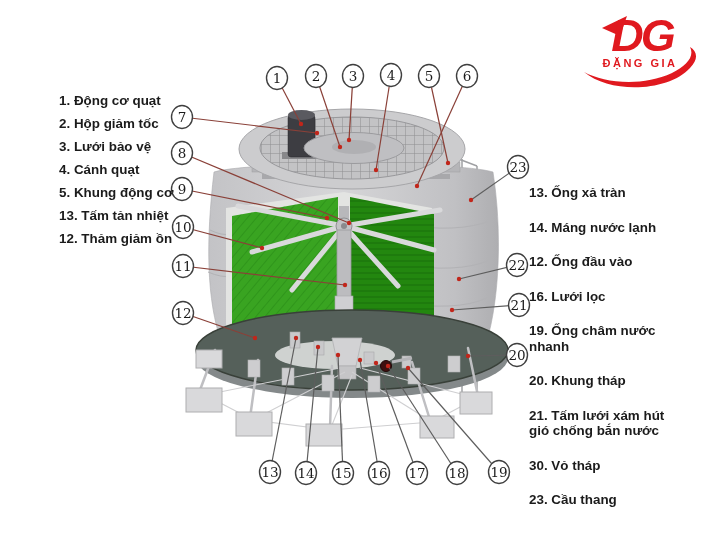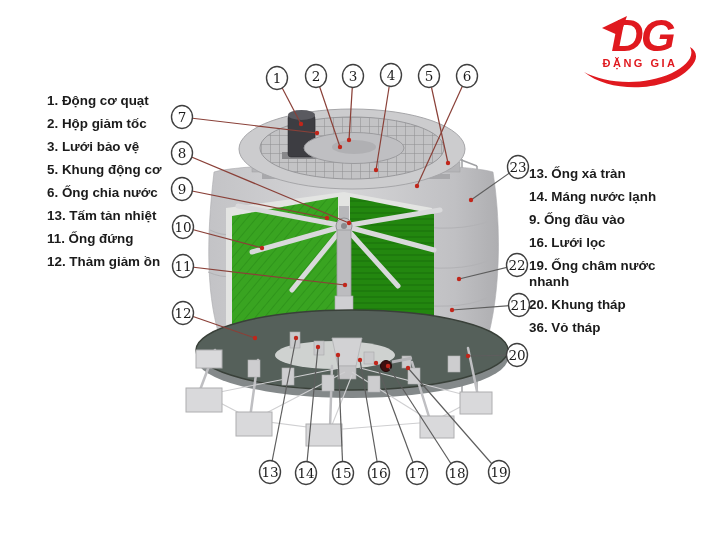--- a/index.html
+++ b/index.html
@@ -3,23 +3,23 @@
 <meta charset="utf-8">
 <style>
   html,body{margin:0;padding:0;background:#fff;}
   .stage{
     position:relative;width:720px;height:540px;background:#ffffff;overflow:hidden;
     font-family:"Liberation Sans",sans-serif;color:var(--text,#1b1b1b);
   }
   
   .parts-list{position:absolute;font-weight:700;font-size:13.4px;color:var(--text,#1b1b1b);}
   .parts-left{left:47px;top:89px;width:170px;}
-  .parts-left .part-item{height:23px;line-height:23px;white-space:nowrap;}
+  .parts-left .part-item{height:23px;line-height:23px;white-space:nowrap;margin-left:12px;}
   .parts-right{left:529px;top:166px;width:150px;}
-  .parts-right .part-item{line-height:15.5px;margin-bottom:7.5px;}
+  .parts-right .part-item{line-height:15.5px;margin-bottom:7.5px;margin-top:19px;}
   
   .tower-svg{position:absolute;left:0;top:0;width:720px;height:540px;}
   .leader{stroke-width:1.2;fill:none;}
   .leader-red{stroke:var(--leader-red,#8a4038);}
   .leader-gray{stroke:var(--leader-gray,#5d5d5d);}
   .leader-dot{fill:var(--dot,#c1261b);stroke:none;}
   .callout-circle{fill:var(--circle-fill,#ffffff);stroke:var(--circle-stroke,#3f3f3f);stroke-width:1.4;}
   .callout-num{font-family:"DejaVu Serif",serif;font-size:13.5px;fill:var(--text,#1b1b1b);text-anchor:middle;}
   .green-l{fill:var(--green-light,#39a421);}
   .green-d{fill:var(--green-dark,#23870f);}
@@ -283,34 +283,35 @@
         <text x="517" y="269.5" class="callout-num">22</text>
         <ellipse cx="518" cy="167" rx="10.5" ry="11.5" class="callout-circle"></ellipse>
         <text x="518" y="171.5" class="callout-num">23</text>
       </g>
   </svg>
 
   <div class="parts-list parts-left" id="parts-left">
       <div class="part-item">1. Động cơ quạt</div>
       <div class="part-item">2. Hộp giảm tốc</div>
       <div class="part-item">3. Lưới bảo vệ</div>
+      <div class="part-item">4. Cánh quạt</div>
       <div class="part-item">5. Khung động cơ</div>
-      <div class="part-item">6. Ống chia nước</div>
       <div class="part-item">13. Tấm tản nhiệt</div>
-      <div class="part-item">11. Ống đứng</div>
       <div class="part-item">12. Thảm giảm ồn</div>
     </div>
   <div class="parts-list parts-right" id="parts-right">
       <div class="part-item">13. Ống xả tràn</div>
       <div class="part-item">14. Máng nước lạnh</div>
-      <div class="part-item">9. Ống đầu vào</div>
+      <div class="part-item">12. Ống đầu vào</div>
       <div class="part-item">16. Lưới lọc</div>
       <div class="part-item">19. Ống châm nước nhanh</div>
       <div class="part-item">20. Khung tháp</div>
-      <div class="part-item">36. Vỏ tháp</div>
+      <div class="part-item">21. Tấm lưới xám hút gió chống bắn nước</div>
+      <div class="part-item">30. Vỏ tháp</div>
+      <div class="part-item">23. Cầu thang</div>
     </div>
 
   <div class="logo">
     <svg class="logo-svg" viewBox="0 0 124 82">
       <path d="M4,62 C30,84 88,82 110,58 C119,49 117,41 110,37 C115,47 106,56 92,63 C62,77 24,73 4,62 Z" fill="var(--accent,#e0191f)"></path>
       <polygon points="22,18 47,6 40,26" fill="var(--accent,#e0191f)"></polygon>
     </svg>
     <div class="logo-dg">DG</div>
     <div class="logo-company">ĐẶNG GIA</div>
   </div>

